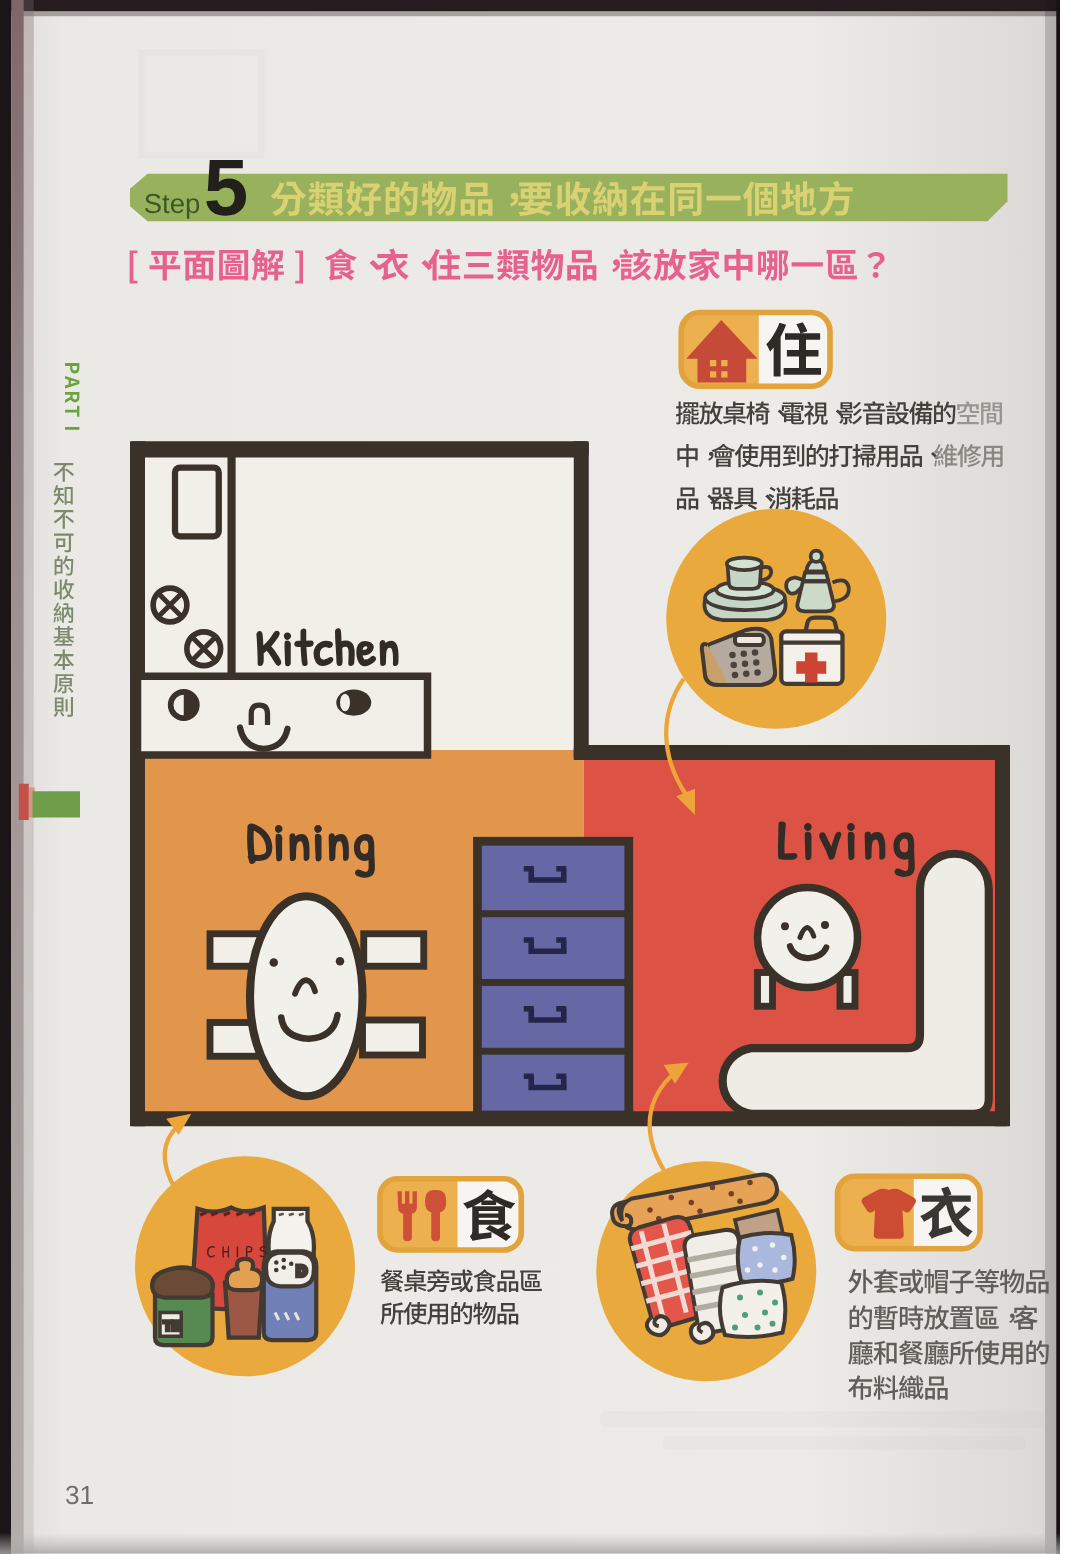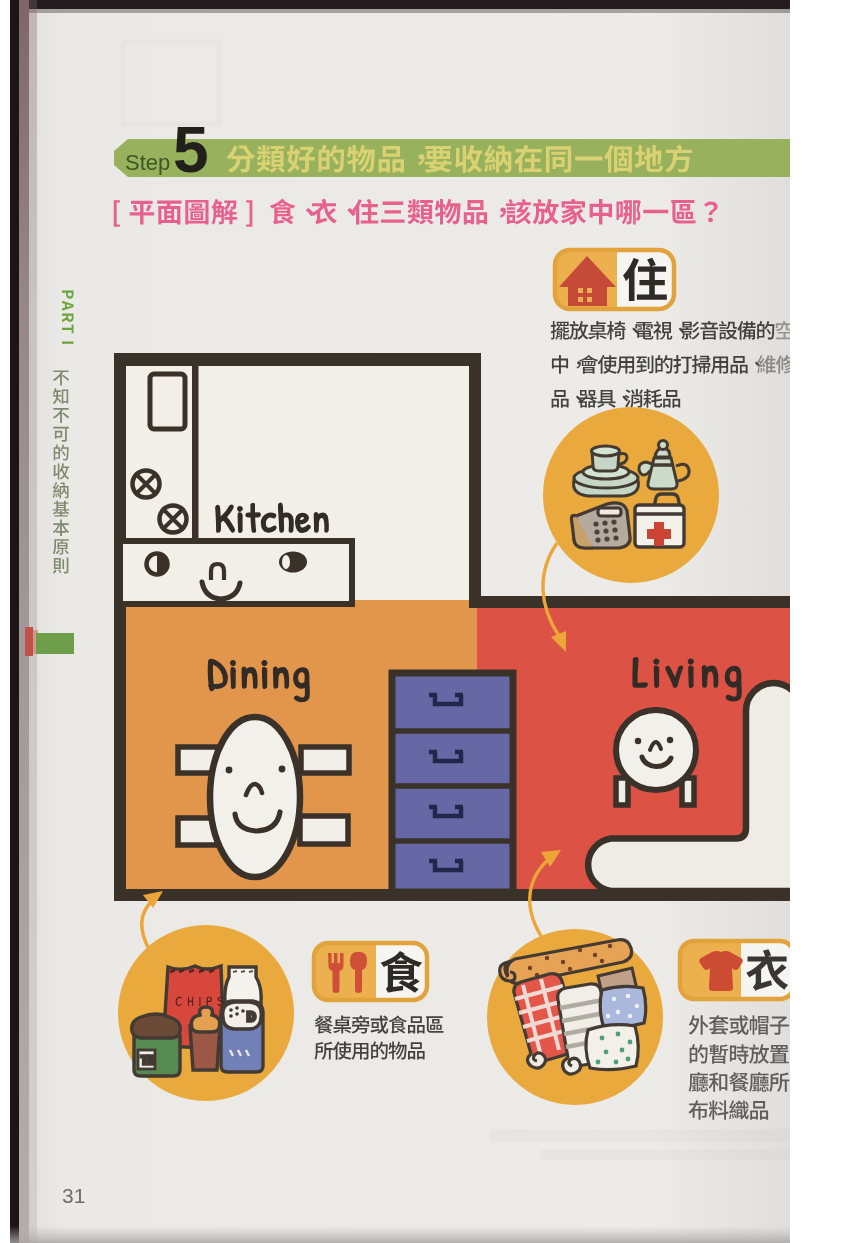--- a/index.html
+++ b/index.html
@@ -1,16 +1,16 @@
 <!DOCTYPE html>
 <html><head><meta charset="utf-8">
 <style>
 html,body{margin:0;padding:0;background:#fff;}
-#page{position:relative;width:780px;height:1243px;overflow:hidden;
- font-family:"Liberation Sans", sans-serif;padding-left:10px;}
+#page{position:relative;width:848px;height:1243px;overflow:hidden;
+ font-family:"Liberation Sans", sans-serif;}
 </style></head><body>
 <div id="page">
 <svg width="858" height="1243" viewBox="0 0 858 1243">
 <defs>
 <linearGradient id="pagebg" x1="0" y1="0" x2="1" y2="0">
  <stop offset="0" stop-color="#dedcd9"></stop>
           <stop offset="0.06" stop-color="#ebe9e6"></stop>
  <stop offset="0.75" stop-color="#edebe8"></stop>
           <stop offset="0.97" stop-color="#dcd9d6"></stop>
  <stop offset="1" stop-color="#c9c6c3"></stop>

